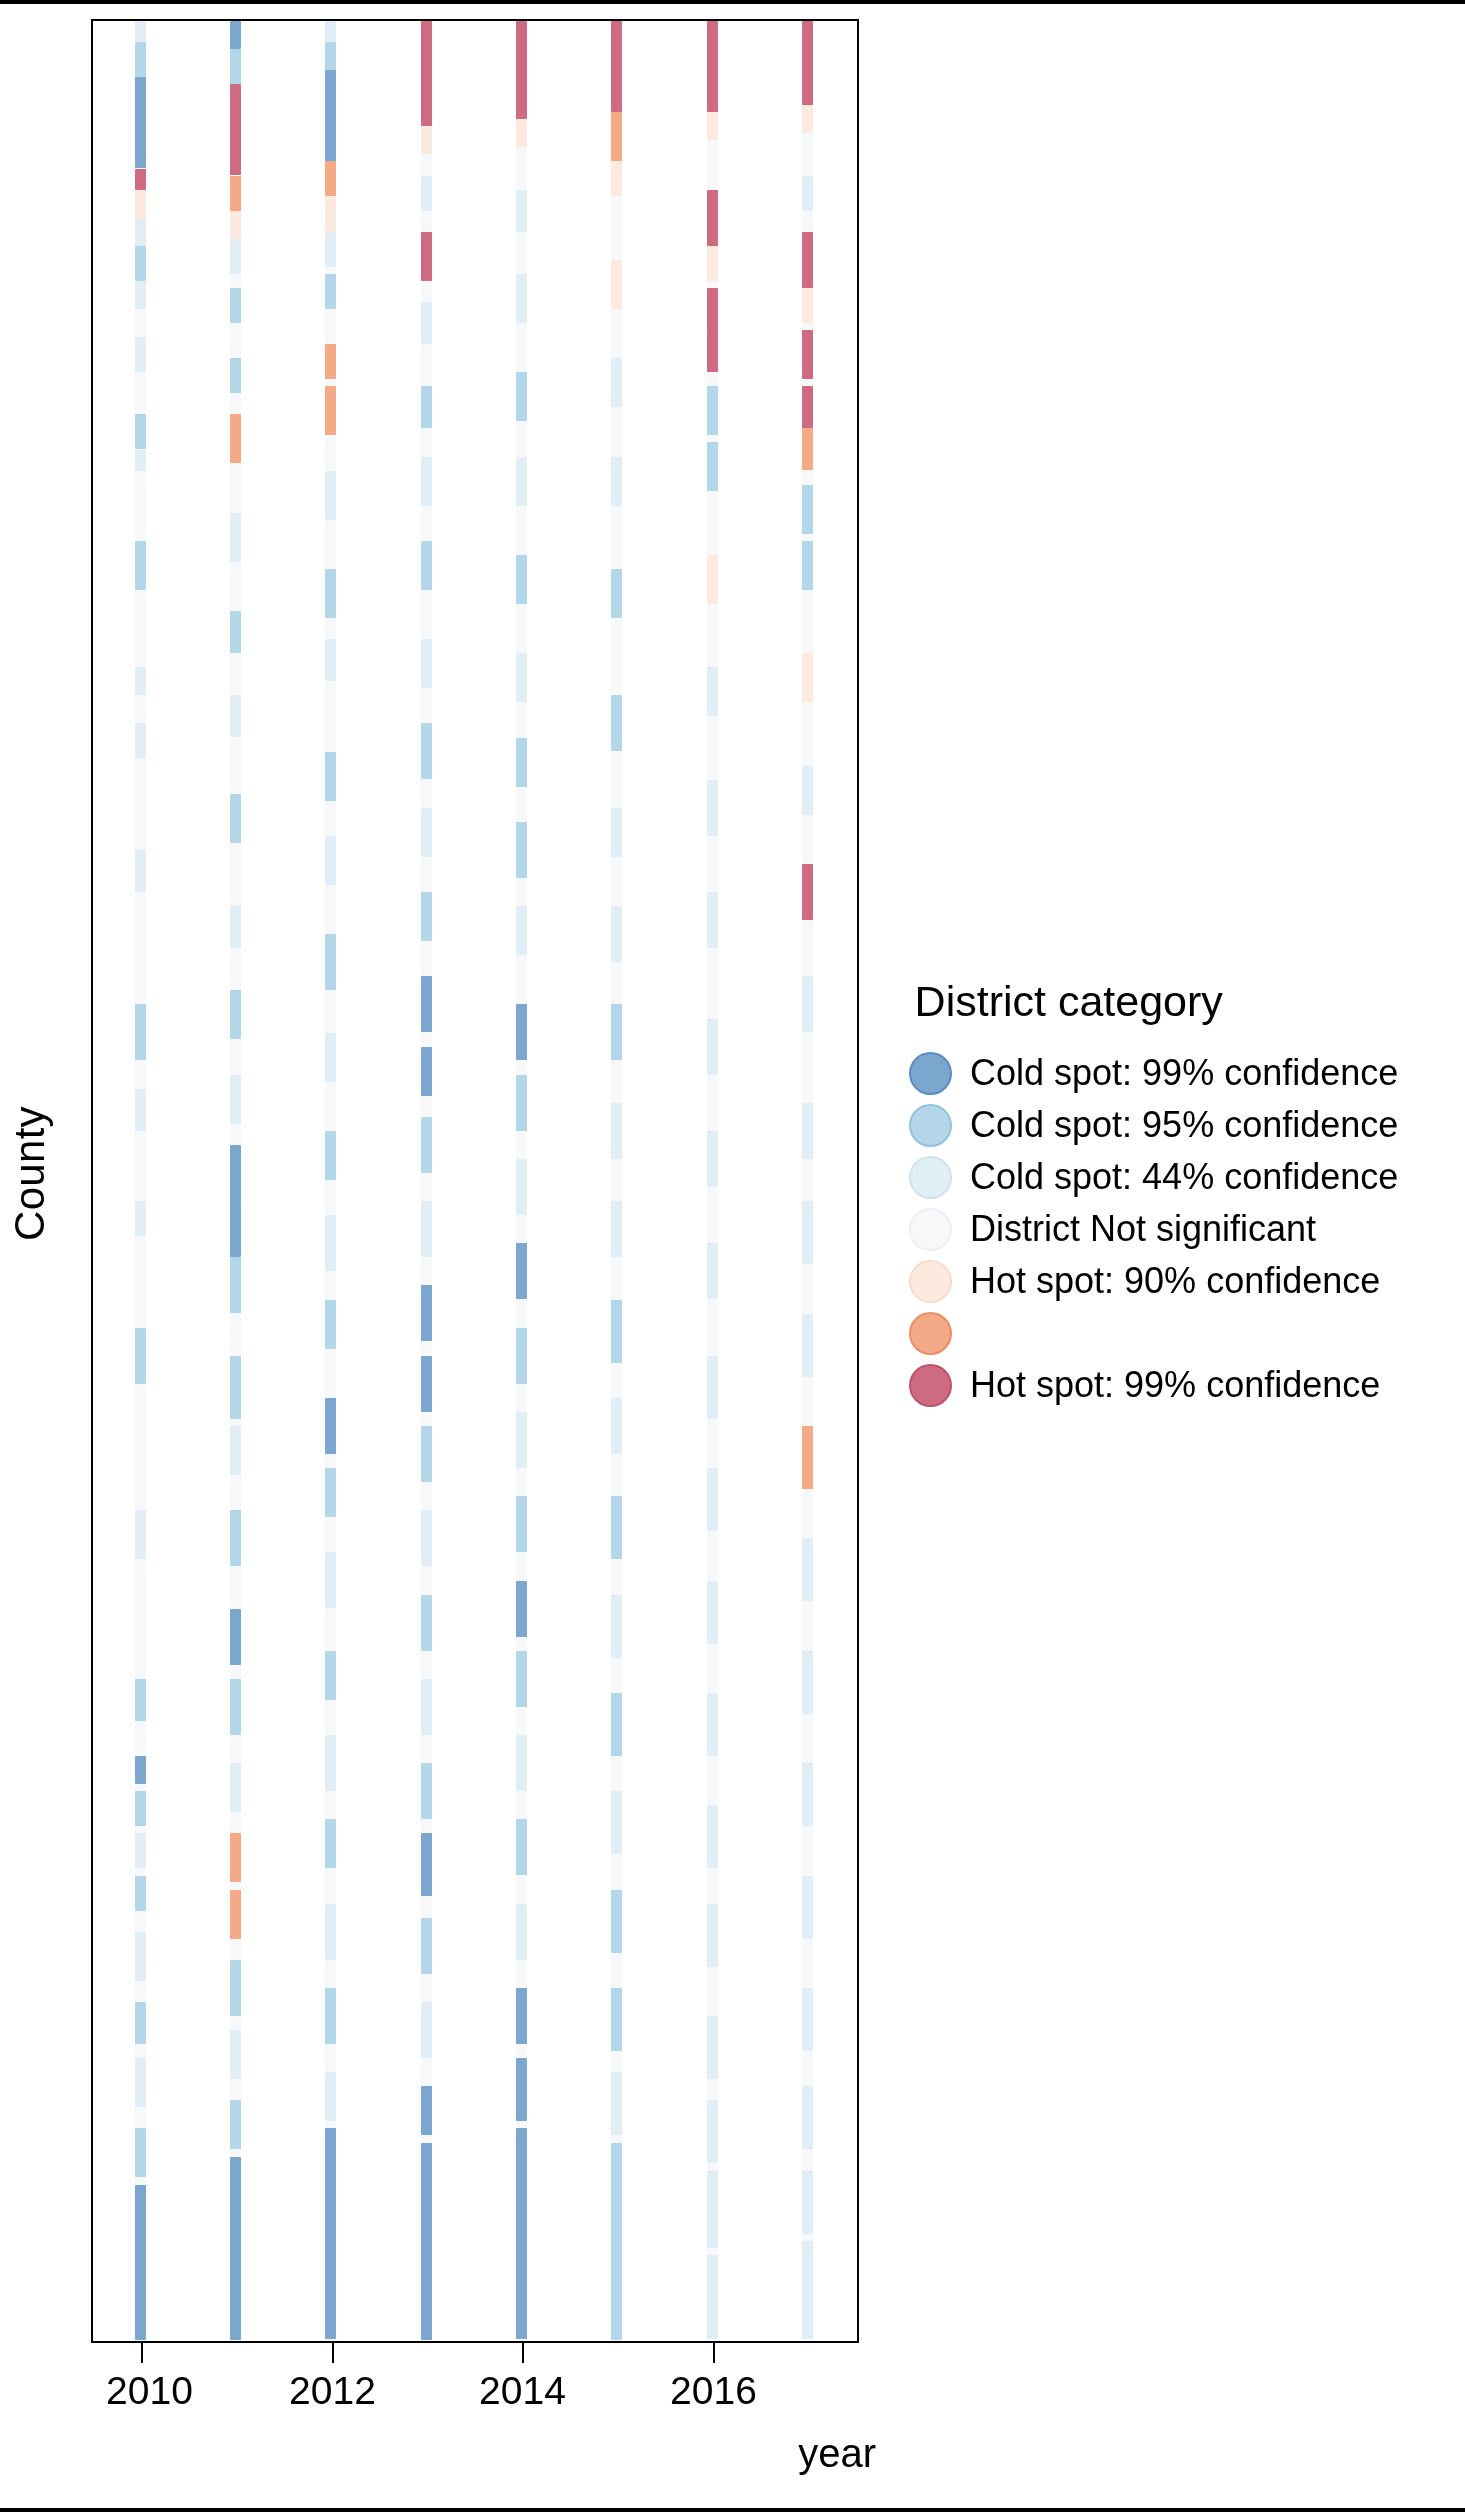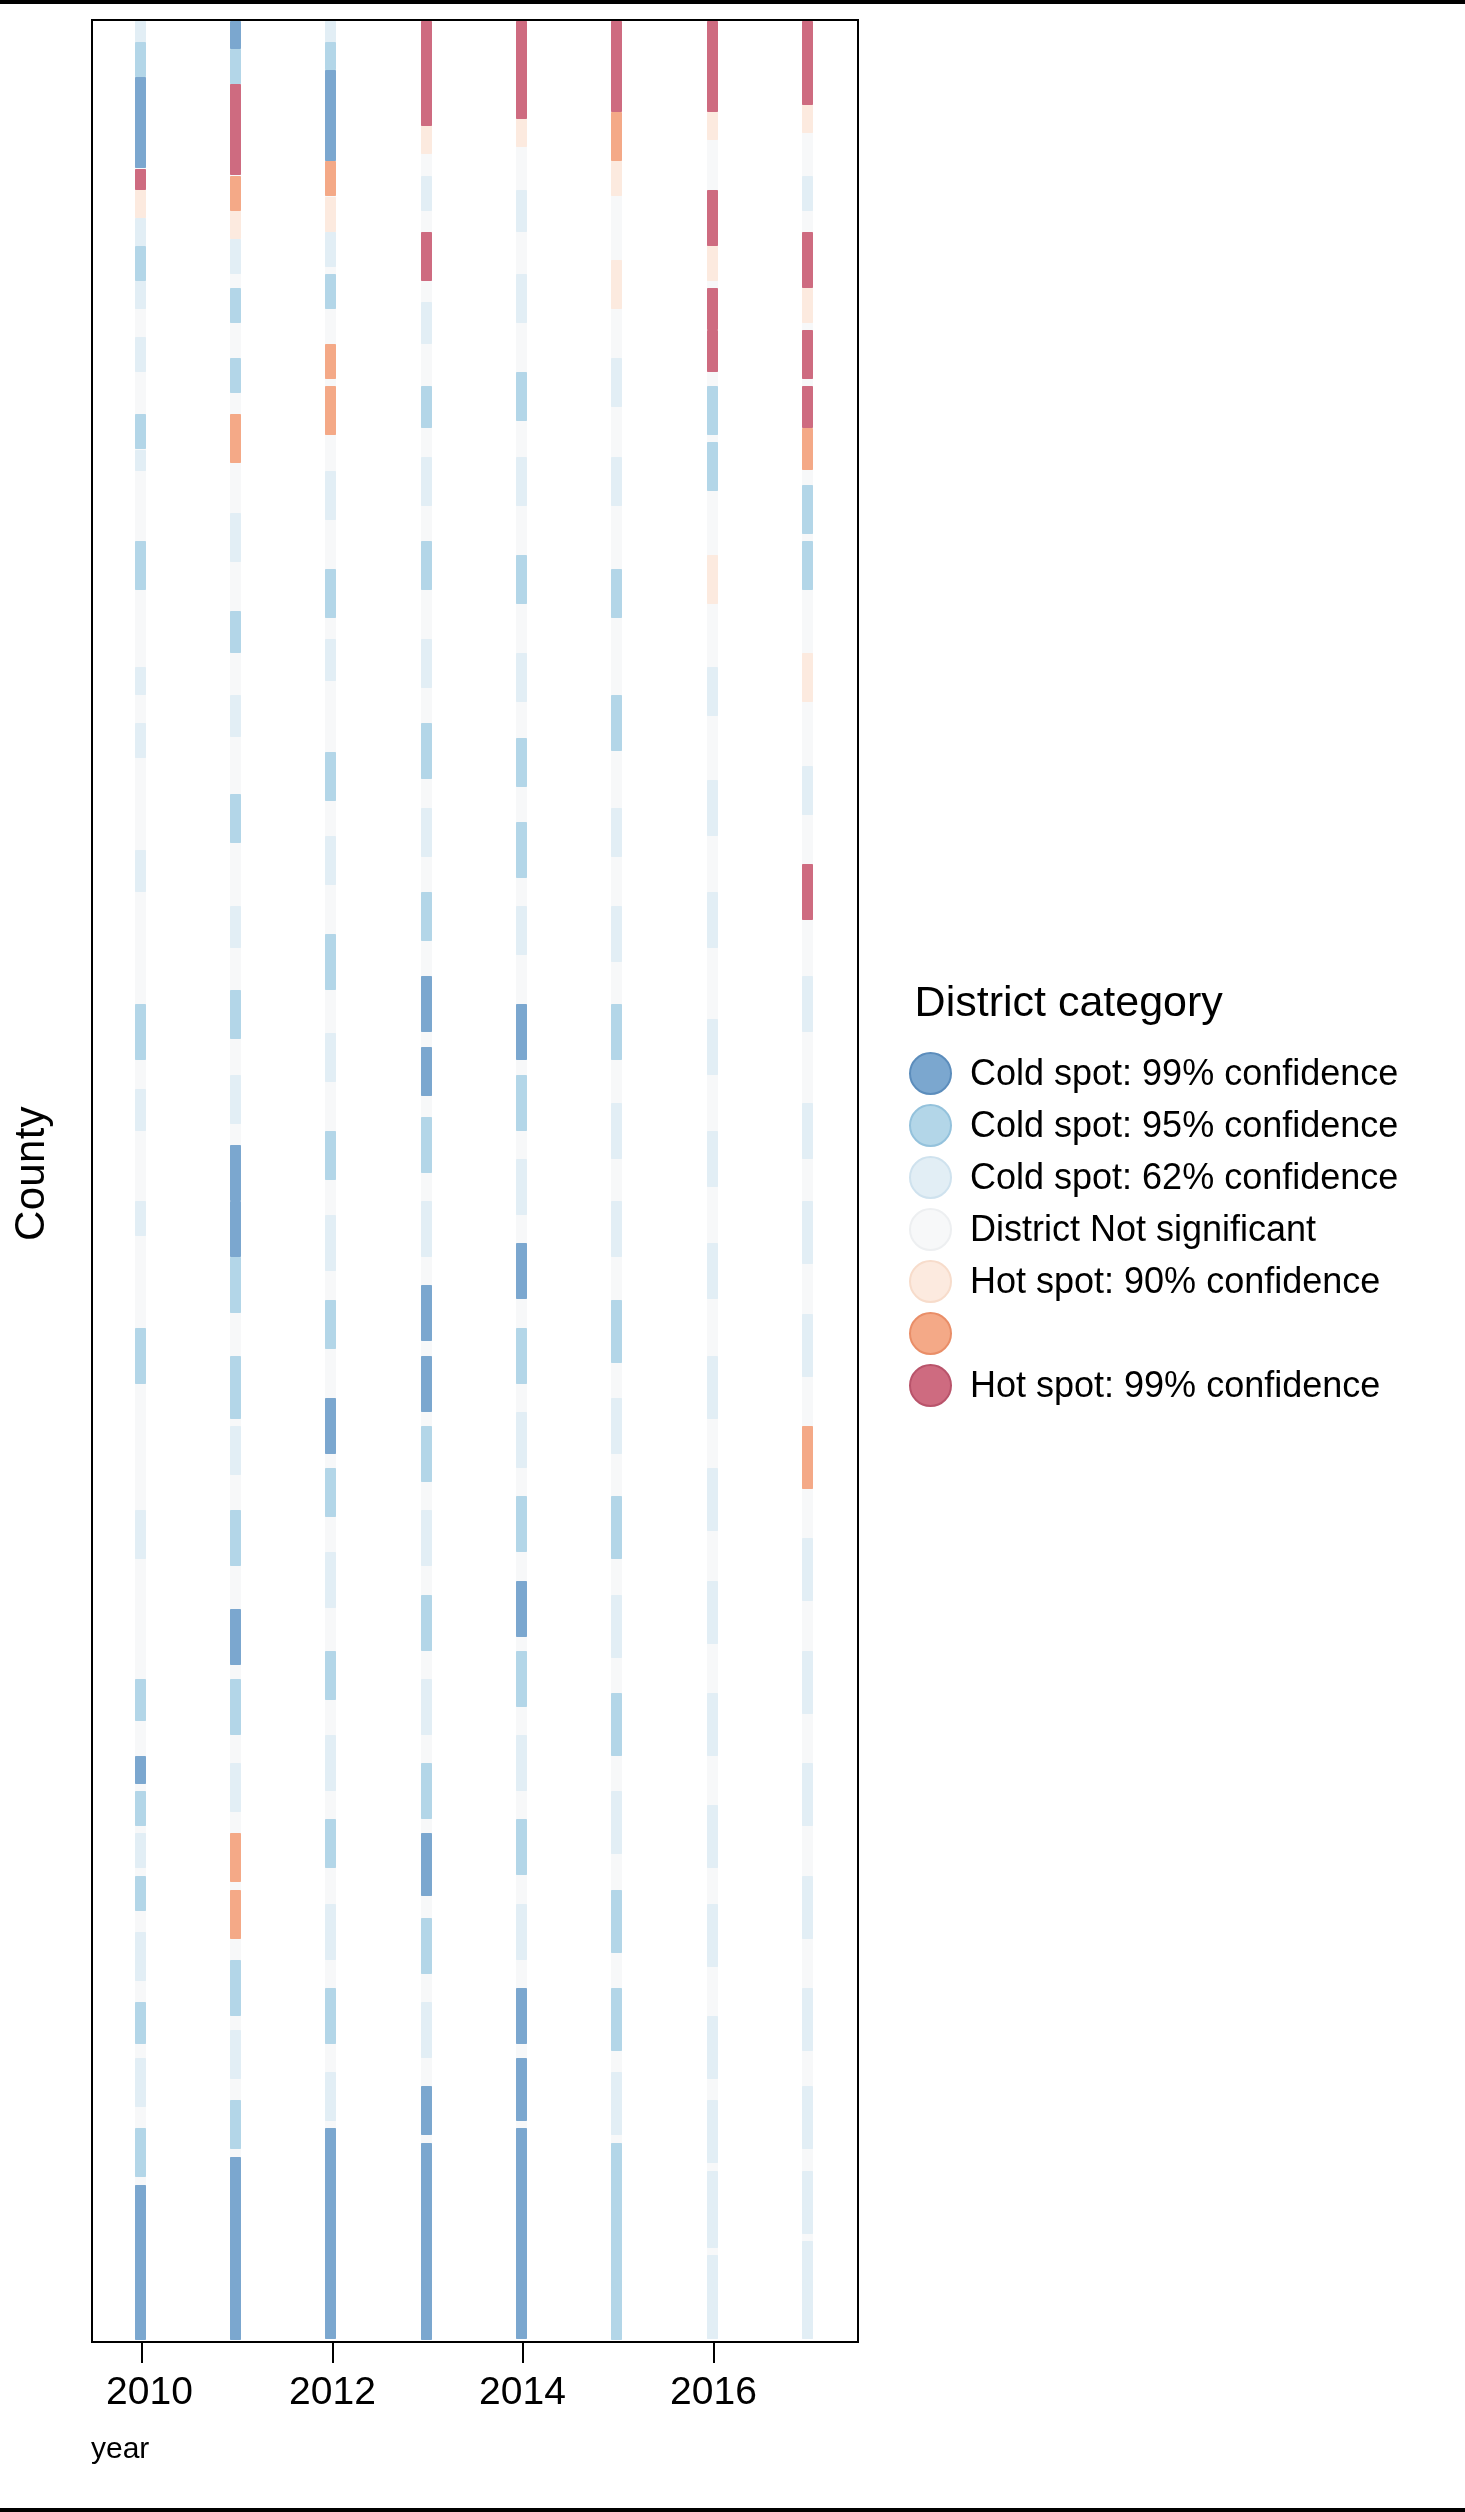--- a/index.html
+++ b/index.html
@@ -72,24 +72,24 @@
     position:absolute;
     top:2367px;
     width:181px;
     margin-left:-91px;
     text-align:center;
     font-size:39px;
     line-height:1;
   }
   #xlab{
     position:absolute;
-    left:91px; top:2427px;
+    left:108px; top:2427px;
     width:768px;
-    text-align:left;
-    font-size:30px;
+    text-align:right;
+    font-size:40px;
   }
 
   
   #legend{
     position:absolute;
     left:909px; top:976px;
     width:530px;
   }
   #legend-title{
     font-size:43px;
@@ -389,21 +389,21 @@
         <div class="legend-row">
           <span class="legend-key" style="background: rgb(123, 167, 207); border: 2.1px solid rgb(92, 141, 188);"></span>
           <span class="legend-label">Cold spot: 99% confidence</span>
         </div>
         <div class="legend-row">
           <span class="legend-key" style="background: rgb(179, 214, 232); border: 2.1px solid rgb(148, 194, 220);"></span>
           <span class="legend-label">Cold spot: 95% confidence</span>
         </div>
         <div class="legend-row">
           <span class="legend-key" style="background: rgb(226, 238, 245); border: 2.1px solid rgb(207, 226, 238);"></span>
-          <span class="legend-label">Cold spot: 62% confidence</span>
+          <span class="legend-label">Cold spot: 44% confidence</span>
         </div>
         <div class="legend-row">
           <span class="legend-key" style="background: rgb(247, 248, 249); border: 2.1px solid rgb(237, 239, 241);"></span>
           <span class="legend-label">District Not significant</span>
         </div>
         <div class="legend-row">
           <span class="legend-key" style="background: rgb(252, 234, 223); border: 2.1px solid rgb(247, 220, 203);"></span>
           <span class="legend-label">Hot spot: 90% confidence</span>
         </div>
         <div class="legend-row">

